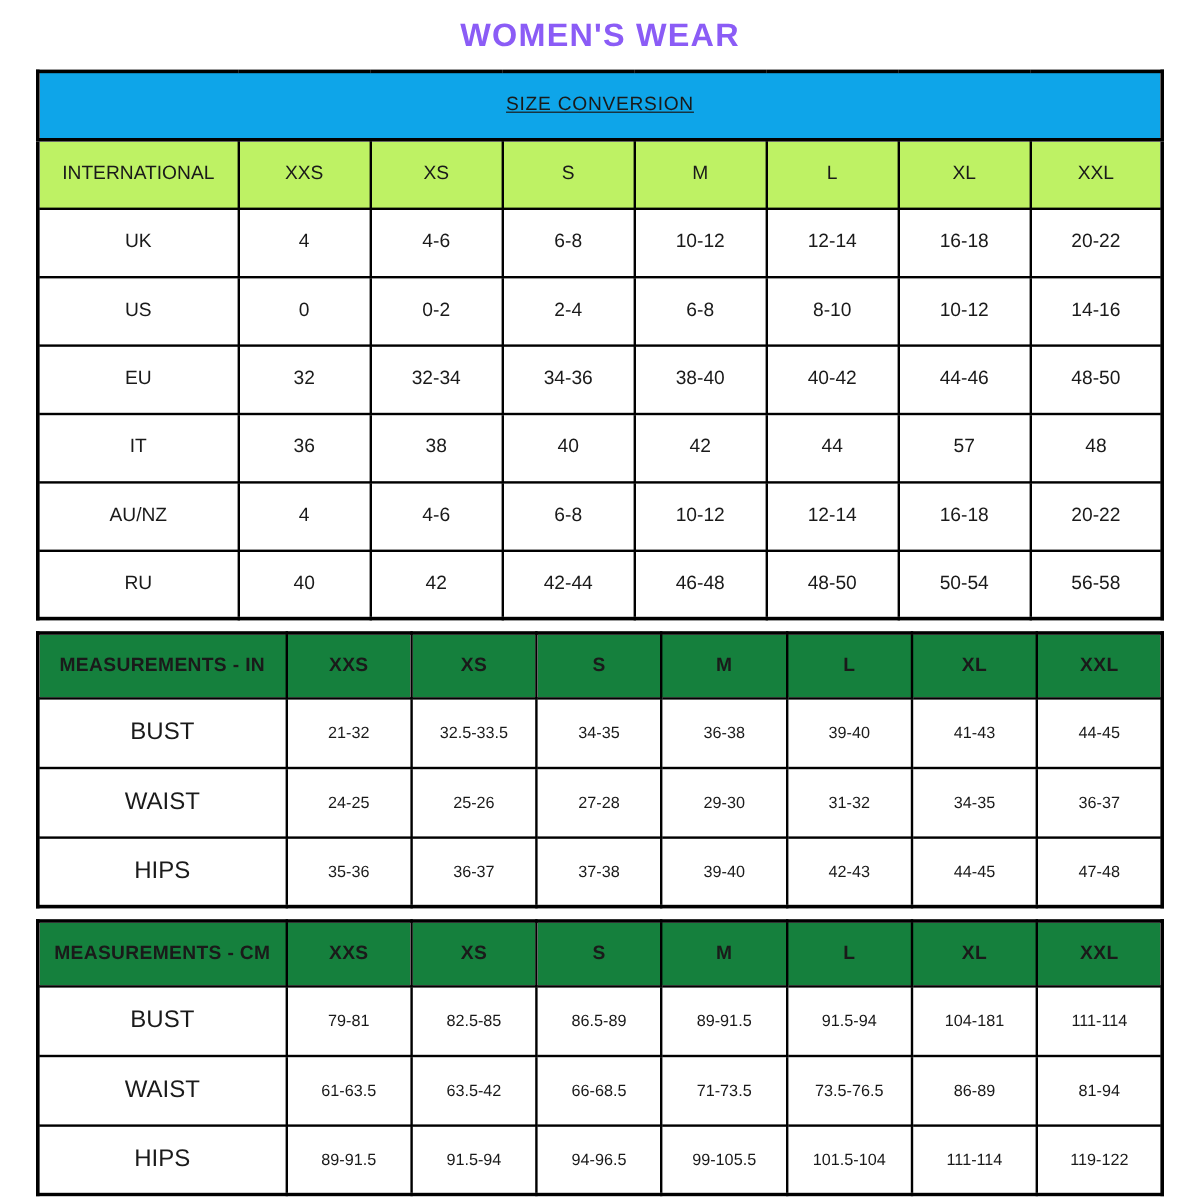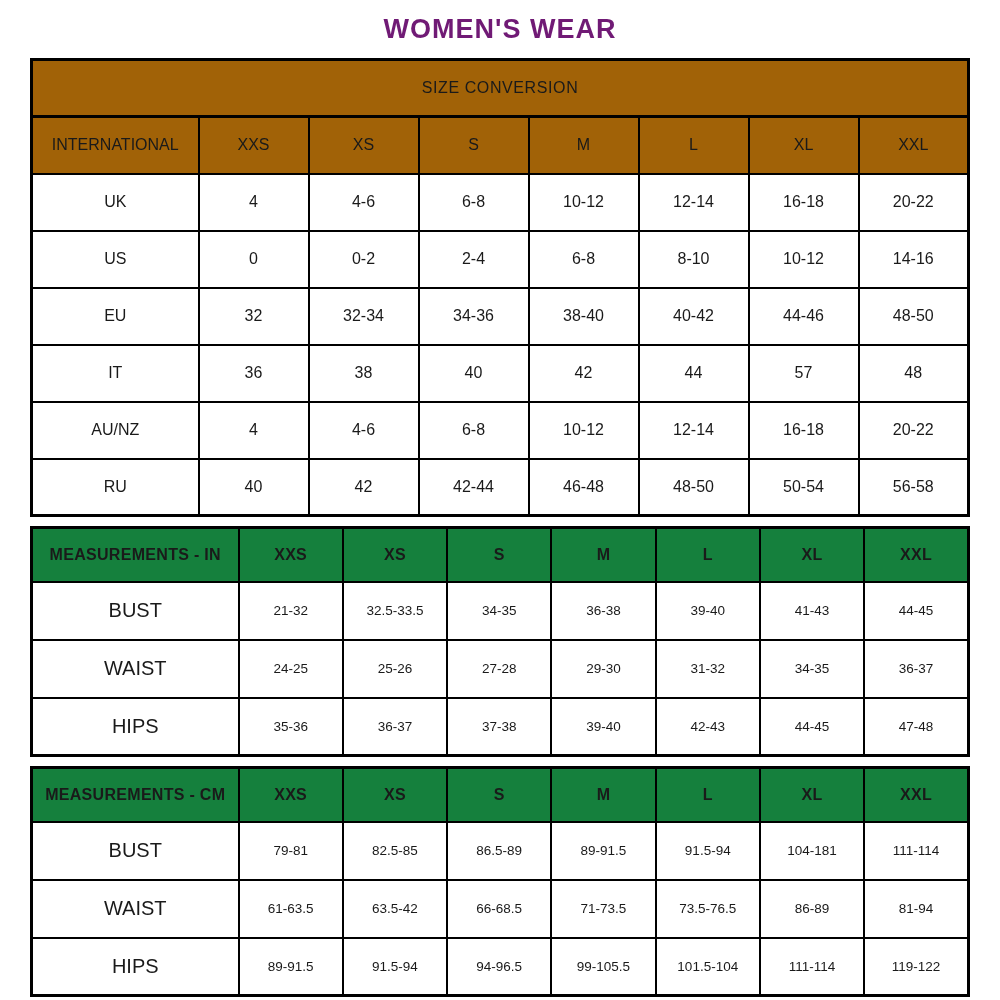--- a/index.html
+++ b/index.html
@@ -12,54 +12,55 @@
   .sheet {
     width: 940px;
     margin: 0 auto;
     padding-top: 14px;
   }
   .page-title {
     text-align: center;
     font-size: 27px;
     font-weight: 700;
     letter-spacing: 1px;
-    color: #701a75;
+    color: #8b5cf6;
     margin-bottom: 13px;
   }
   table.tbl {
     border-collapse: collapse;
     table-layout: fixed;
     width: 940px;
     border: 3px solid #000000;
     margin-bottom: 9px;
   }
   table.tbl:last-child { margin-bottom: 0; }
   .tbl th, .tbl td {
     border: 2px solid #000000;
     text-align: center;
     vertical-align: middle;
     overflow: hidden;
     white-space: nowrap;
   }
   
   th.band {
     height: 53px;
-    background: #a16207;
+    background: #0ea5e9;
     font-size: 16px;
     font-weight: 700;
     letter-spacing: 0.6px;
     border-bottom: 3px solid #000000;
+    text-decoration: underline;
   }
   
   .conv th, .conv td {
     height: 57px;
     font-size: 16px;
     font-weight: 500;
   }
-  .conv tr.hdr th { background: #a16207; }
+  .conv tr.hdr th { background: #bef264; }
   
   .meas tr.hdr th {
     height: 54px;
     background: #15803d;
     font-size: 16px;
     font-weight: 700;
     letter-spacing: 0.3px;
   }
   .meas td {
     height: 58px;

